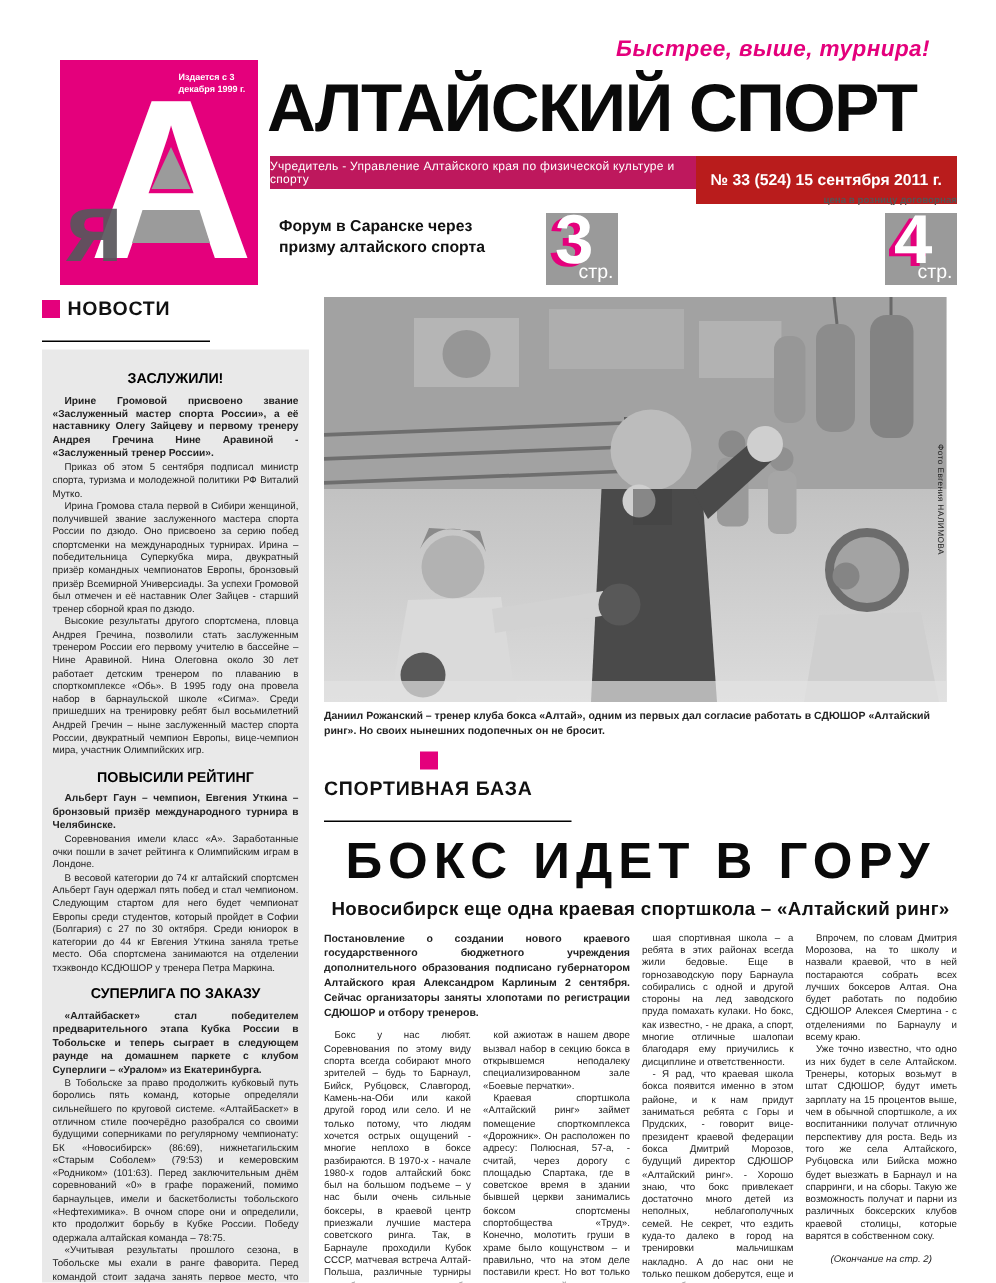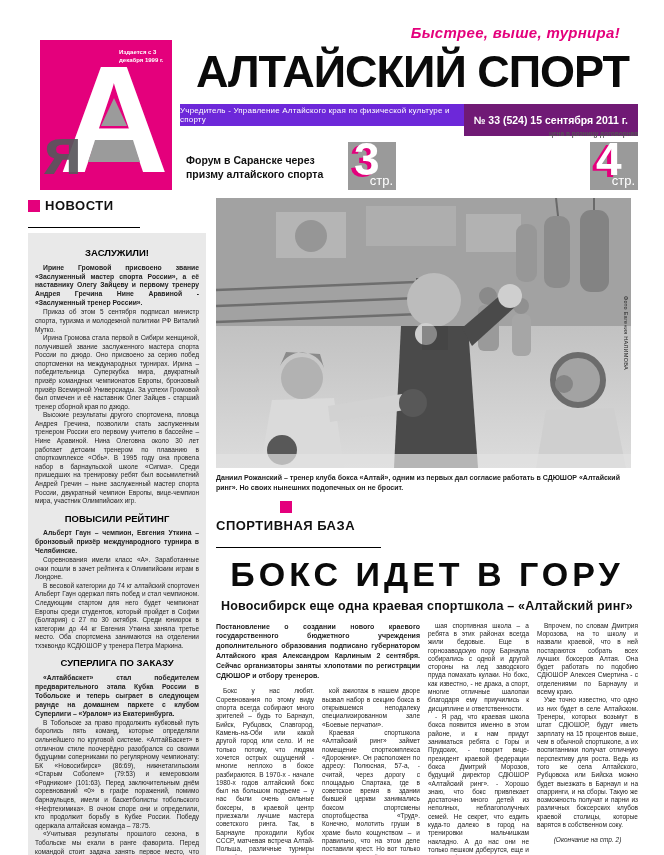--- a/index.html
+++ b/index.html
@@ -14,37 +14,37 @@
     position: absolute; top: 24px; right: 44px;
     color: #e4007c; font-size: 15px; font-weight: bold; font-style: italic;
     letter-spacing: .3px;
   }
   .logo { position: absolute; left: 40px; top: 40px; width: 132px; height: 150px; }
   .logo-est {
     position: absolute; right: 5px; top: 9px; width: 48px;
     color: #fff; font-size: 6px; line-height: 1.3; font-weight: bold;
   }
   .masthead {
-    position: absolute; left: 196px; top: 46px; width: 460px;
+    position: absolute; left: 178px; top: 46px; width: 460px;
     font-size: 45px; font-weight: bold; letter-spacing: -1px;
     white-space: nowrap; color: #0a0a0a;
   }
   .infobar { position: absolute; left: 180px; top: 104px; right: 26px; height: 22px; display: flex; }
   .founder {
-    background: #6d28d9; color: #fff; font-size: 8px; flex: 1;
+    background: #be185d; color: #fff; font-size: 8px; flex: 1;
     display: flex; align-items: center; justify-content: center; letter-spacing: .2px;
   }
   .issue {
-    background: #701a75; color: #fff; font-size: 10.5px; font-weight: bold;
+    background: #b91c1c; color: #fff; font-size: 10.5px; font-weight: bold;
     display: flex; align-items: center; padding: 16px 10px; white-space: nowrap;
   }
   .price { position: absolute; top: 130px; right: 26px; font-size: 6.5px; color: #555; font-weight: bold; }
 
   .teasers { position: absolute; left: 186px; top: 142px; right: 26px; display: flex; justify-content: space-between; }
-  .teaser { display: flex; align-items: center; gap: 12px; }
+  .teaser { display: flex; align-items: flex-start; gap: 28px; }
   .teaser-text { font-size: 10.5px; font-weight: bold; line-height: 1.3; padding-top: 3px; max-width: 150px; }
   .page-box { width: 48px; height: 48px; background: #9a9a9a; position: relative; flex: none; }
   .page-num {
     position: absolute; left: 6px; top: -6px;
     font-size: 46px; font-weight: bold; color: #fff;
     text-shadow: -4px 2px 0 #e4007c; line-height: 1;
   }
   .page-suffix { position: absolute; right: 3px; bottom: 2px; font-size: 13px; color: #fff; }
 
   

